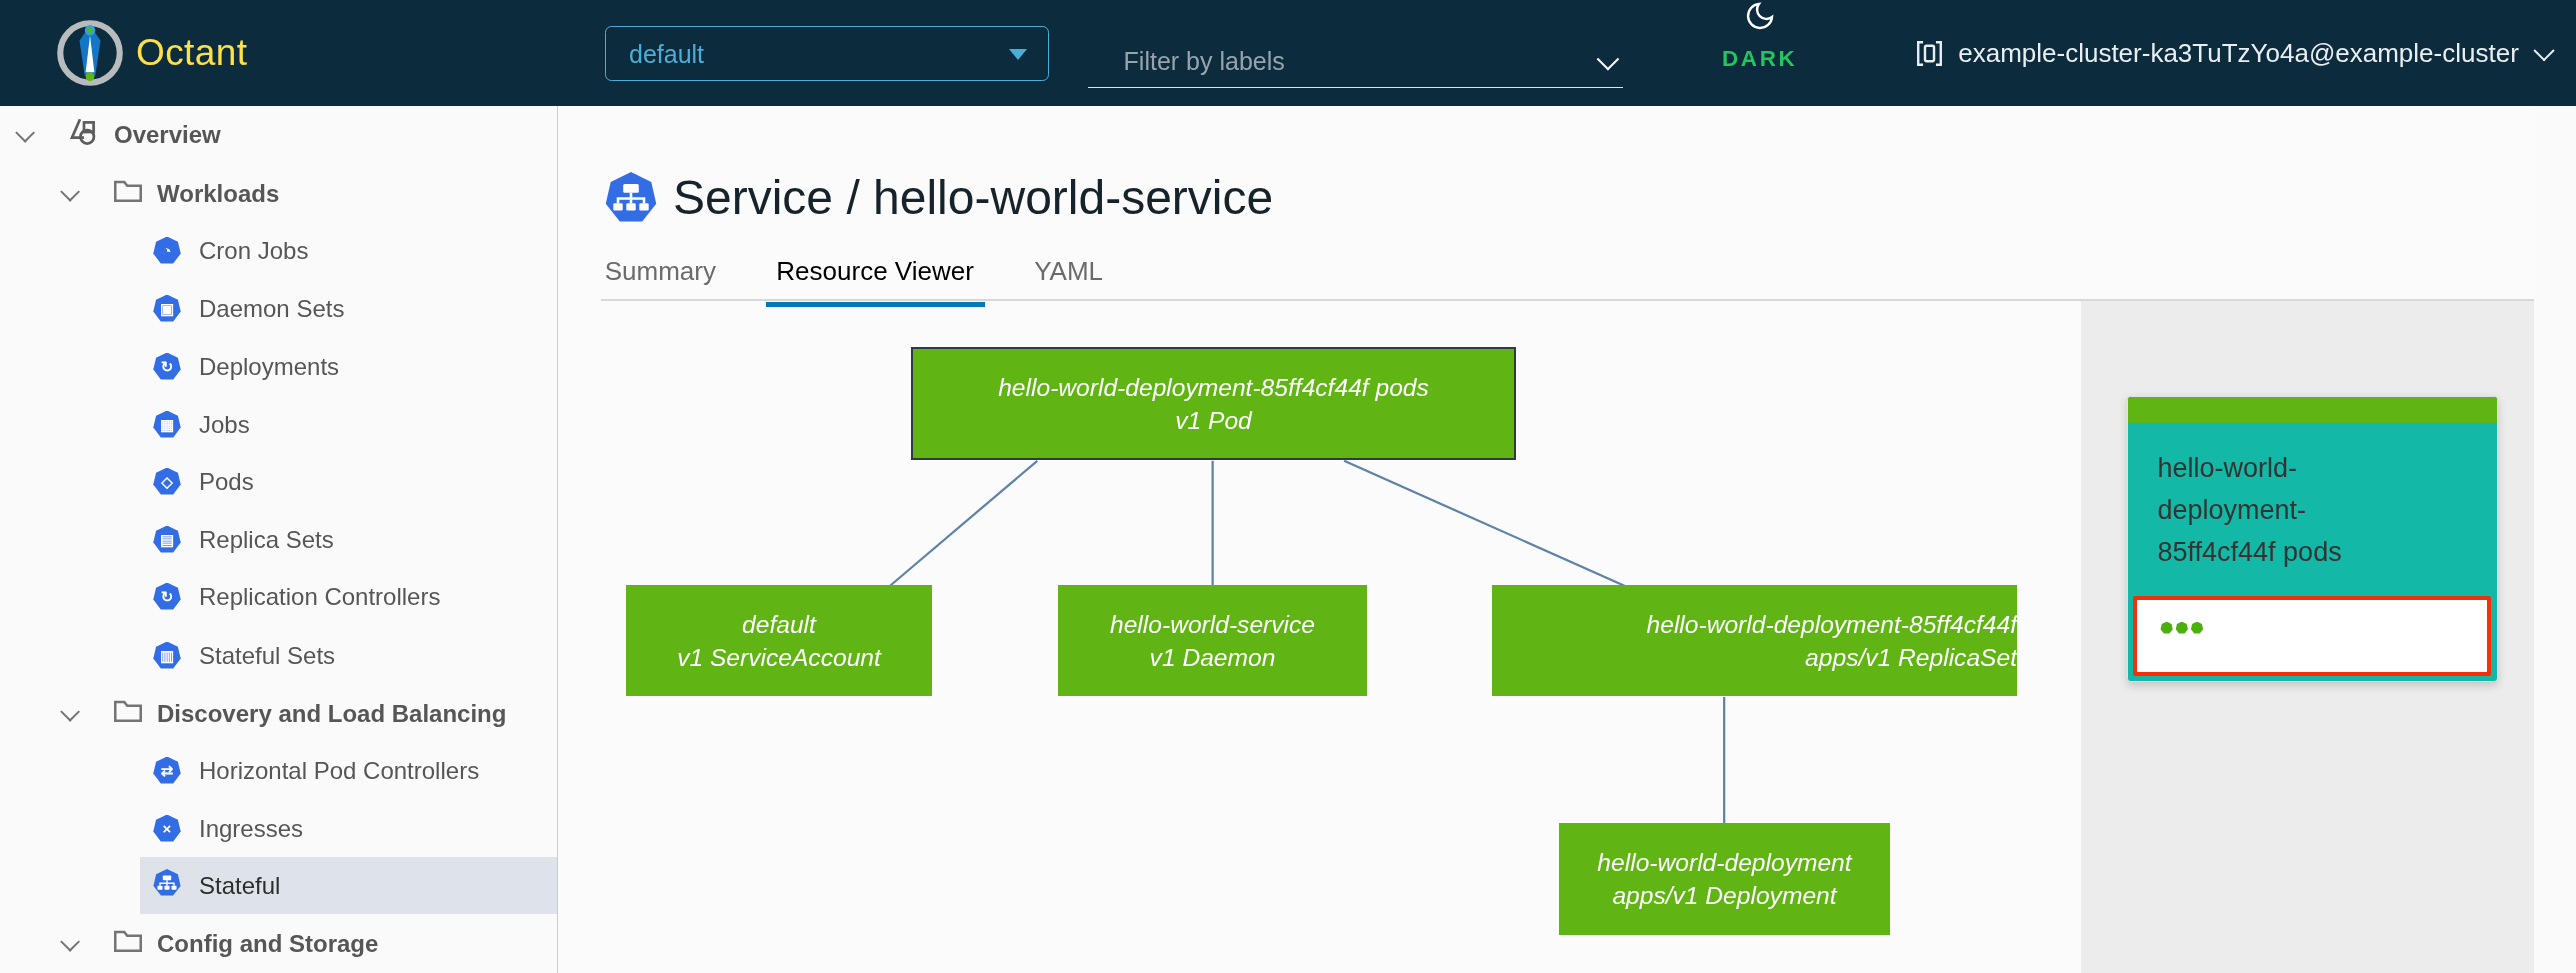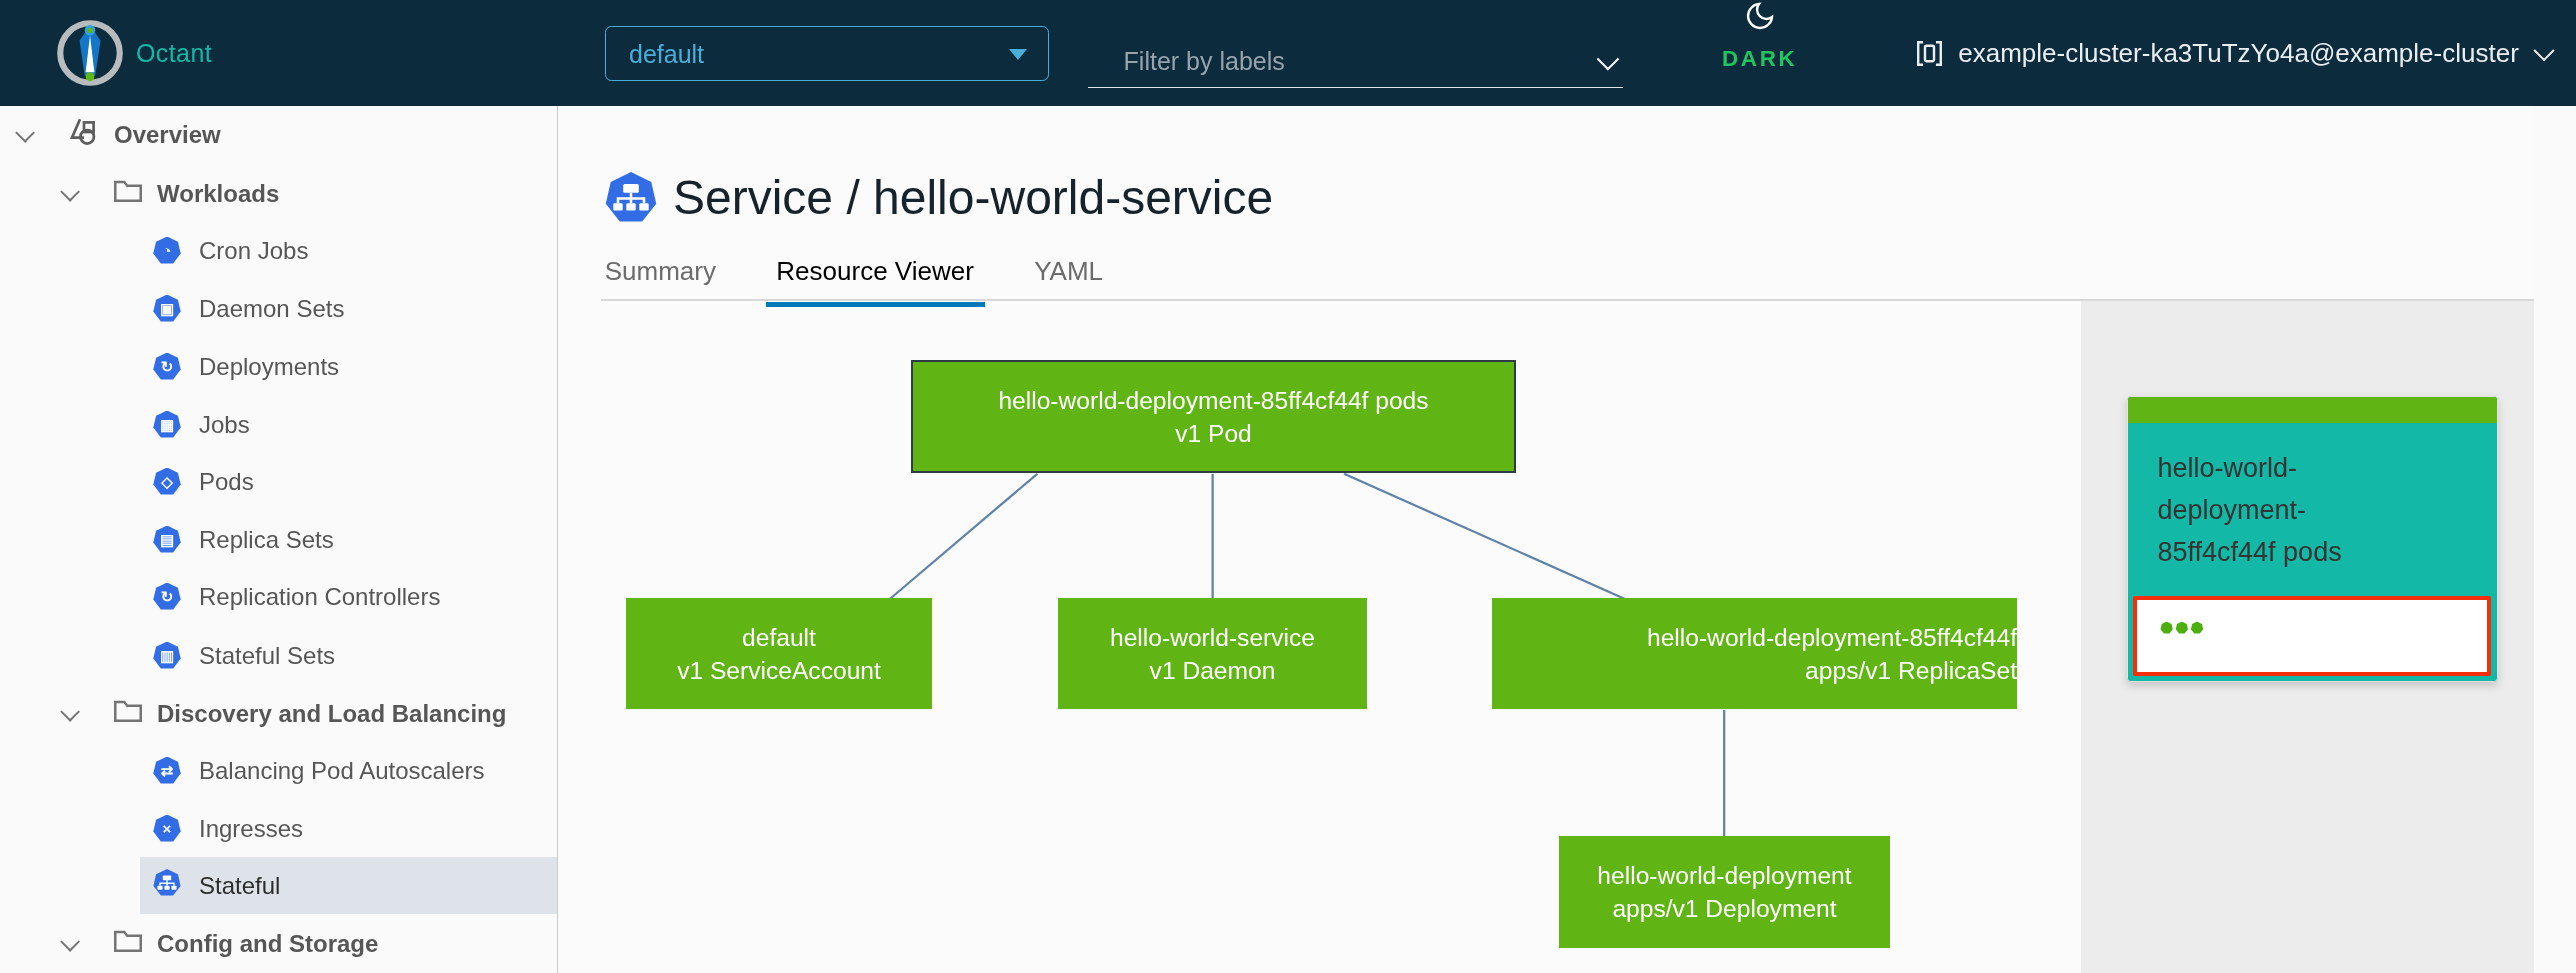--- a/index.html
+++ b/index.html
@@ -3,21 +3,21 @@
 <meta charset="utf-8">
 <style>
   html,body{margin:0;padding:0;background:#fbfbfc;}
   #app{position:relative;width:2576px;height:973px;overflow:hidden;
        font-family:"Liberation Sans",sans-serif;background:#fbfbfc;}
 
   
   .hdr{position:absolute;left:0;top:0;width:2576px;height:106px;background:#0c2c3e;z-index:10;}
   .hdr .logo{position:absolute;left:55px;top:18px;width:70px;height:70px;}
   .hdr .app-title{position:absolute;left:136px;top:0;height:106px;line-height:106px;
-       color:#14b8a6;font-size:25px;letter-spacing:0.4px;}
+       color:#fde047;font-size:37px;letter-spacing:0.4px;}
   .ns-dd{position:absolute;left:605px;top:26px;width:444px;height:55px;border:1.8px solid #49afd9;
        border-radius:6.3px;box-sizing:border-box;color:#49afd9;font-size:25px;}
   .ns-dd .val{position:absolute;left:23px;top:50%;transform:translateY(-50%);}
   .ns-dd .caret{position:absolute;right:21.5px;top:50%;margin-top:-4.5px;width:0;height:0;
        border-left:9.8px solid transparent;border-right:9.8px solid transparent;border-top:11.6px solid #49afd9;}
   .lbl-filter{position:absolute;left:1088px;top:31px;width:535px;height:57px;
        border-bottom:1.8px solid #dfe5e9;box-sizing:border-box;color:#97a4ad;font-size:25px;}
   .lbl-filter .ph{position:absolute;left:3.6px;top:16px;margin-left:32px;}
   .lbl-filter .chev{position:absolute;right:7.2px;top:19.7px;width:14.3px;height:14.3px;
        border-left:2.7px solid #fafafa;border-bottom:2.7px solid #fafafa;transform:rotate(-45deg);}
@@ -50,21 +50,21 @@
   .main{position:absolute;left:558px;top:106px;width:2018px;height:867px;background:#fbfbfc;}
   .page-title{position:absolute;left:47px;top:64px;display:flex;align-items:center;gap:16px;}
   .page-title .ttl{color:#16232b;font-size:48px;white-space:nowrap;}
   .tabs{position:absolute;left:36px;top:143px;display:flex;}
   .tab{padding:7.2px 10.7px 15px 10.7px;margin-right:39px;font-size:26px;color:#6b6b6b;cursor:pointer;
        border-bottom:5.4px solid transparent;}
   .tab.active{color:#000;border-bottom-color:#0079b8;}
   .divider{position:absolute;left:43px;top:193px;width:1933px;height:1.8px;background:#d8d8d8;}
 
   
-  .graph{position:absolute;left:0px;top:195px;width:1523px;height:556px;}
+  .graph{position:absolute;left:0px;top:182px;width:1523px;height:556px;font-style:italic;}
   .edges{position:absolute;left:0;top:0;width:1523px;height:672px;pointer-events:none;}
   .edges line{stroke:#5e82a8;stroke-width:2.5;}
   .gnode{position:absolute;background:#60b515;color:#fff;display:flex;flex-direction:column;
        justify-content:center;text-align:center;font-size:24.6px;line-height:33px;cursor:pointer;
        box-sizing:border-box;}
   .gnode.selected{border:2.7px solid #2e3a44;}
   
   #n-pod{left:353px;top:59px;width:605px;height:113px;}
   #n-sa{left:68px;top:297px;width:306px;height:111px;}
   #n-svc{left:500px;top:297px;width:309px;height:111px;}
@@ -200,21 +200,21 @@
       <span class="chev"></span>
       <span class="ic">
         <svg width="30" height="27" viewBox="0 0 20 17">
             <path class="fline" d="M1.5 15 V2.5 H7.5 L9.5 5 H18.5 V15 Z"></path>
           </svg></span>
       <span class="lbl">Discovery and Load Balancing</span>
     </div>
 
     <div class="srow lvl2" style="top:636px">
       <span class="ic hepta">⇄</span>
-      <span class="lbl">Balancing Pod Autoscalers</span>
+      <span class="lbl">Horizontal Pod Controllers</span>
     </div>
 
     <div class="srow lvl2" style="top:694px">
       <span class="ic hepta">×</span>
       <span class="lbl">Ingresses</span>
     </div>
 
     <div class="srow lvl2 selected" style="top:751px">
       <span class="ic">
         <svg width="28" height="28" viewBox="0 0 20 20">

